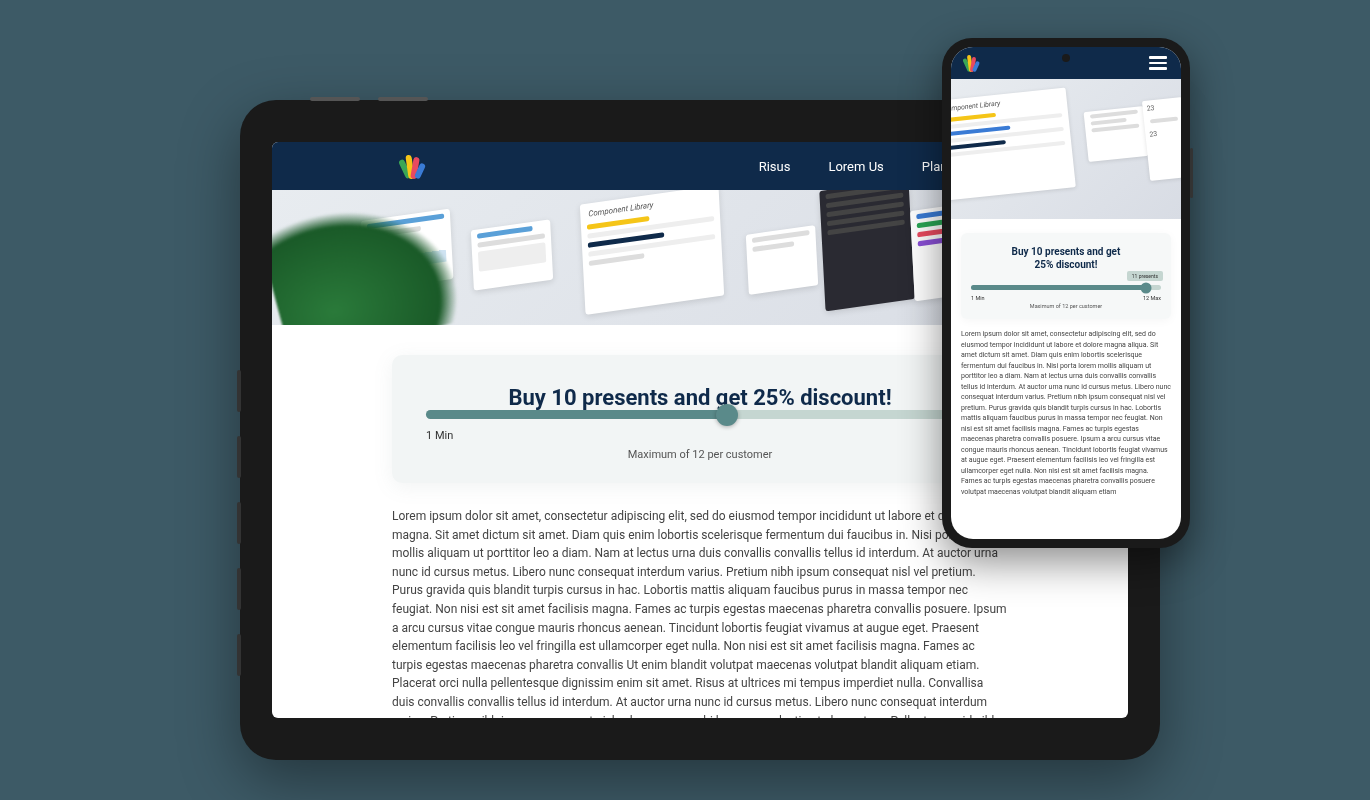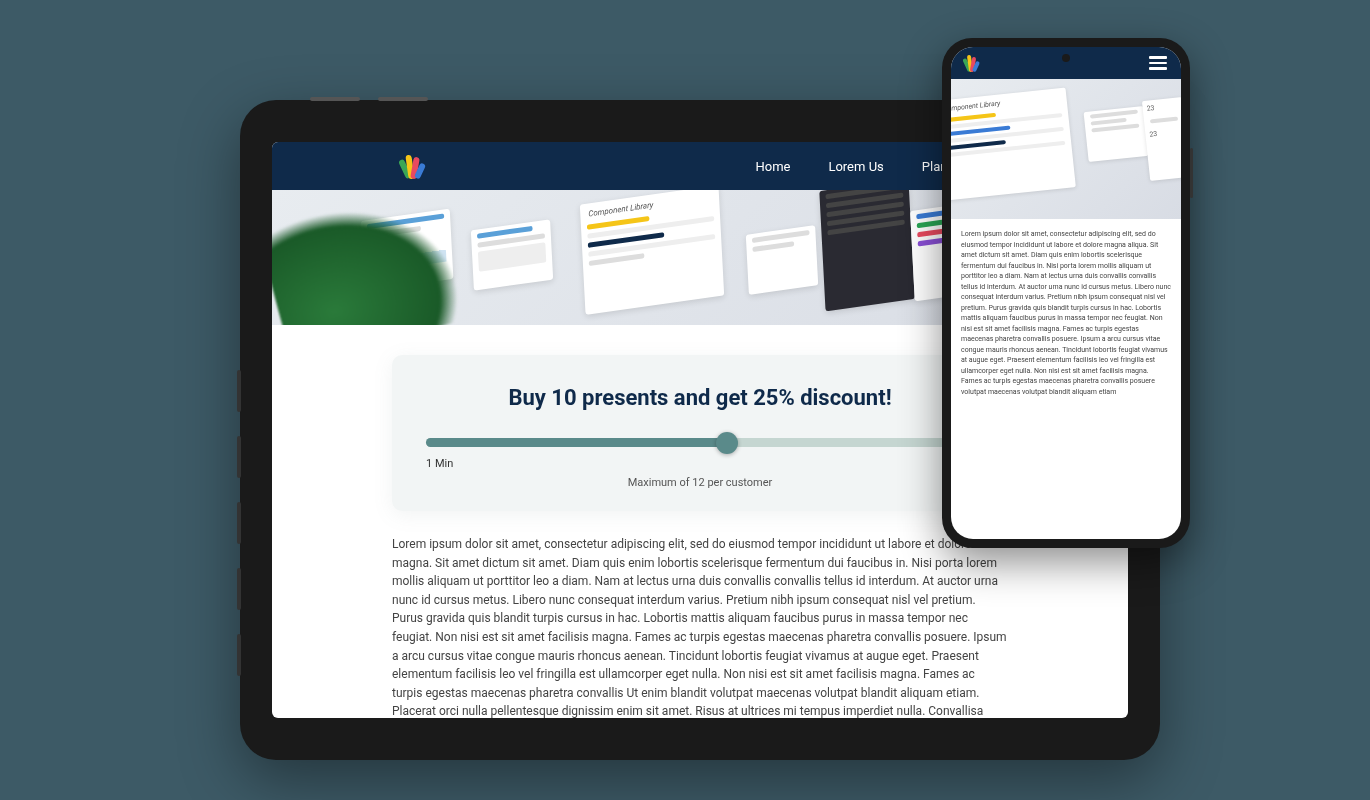--- a/index.html
+++ b/index.html
@@ -130,21 +130,20 @@
     background: #f2f5f5;
     border-radius: 10px;
     padding: 30px 30px 22px;
     text-align: center;
     box-shadow: 0 4px 20px rgba(120,140,140,0.1);
   }
   .t-slider-title {
     color: #0f2a4a;
     font-size: 22px;
     font-weight: 700;
-    margin-bottom: 28px;
   }
   .t-slider-track-wrap {
     position: relative;
     padding: 0 4px;
   }
   .t-slider-track {
     height: 9px;
     background: #c5d6d1;
     border-radius: 5px;
     position: relative;
@@ -357,21 +356,21 @@
   <div class="tablet-screen">
 
     <div class="t-header">
       <div class="t-logo">
         <span class="petal" style="height:20px;background:#3aa655;transform:rotate(-25deg);margin-right:-1px"></span>
         <span class="petal" style="height:24px;background:#f5c518;transform:rotate(-8deg);margin-right:-1px"></span>
         <span class="petal" style="height:22px;background:#e84a5f;transform:rotate(10deg);margin-right:-1px"></span>
         <span class="petal" style="height:16px;background:#3a7bd5;transform:rotate(25deg)"></span>
       </div>
       <nav class="t-nav">
-        <a>Home</a>
+        <a>Risus</a>
         <a>Lorem Us</a>
         <a>Plans</a>
         <a>Co</a>
       </nav>
     </div>
 
     <div class="t-hero">
       <div class="card c1">
           <div class="bar" style="background:#5aa0d8"></div>
           <div class="bar" style="background:#ddd;width:60%"></div>
@@ -464,17 +463,35 @@
         <div class="bar" style="background:#ddd;width:60%"></div>
         <div class="bar" style="background:#ddd"></div>
       </div>
       <div class="card pc3">
         <div style="font-size:7px;padding:4px;color:#666">23</div>
         <div class="bar" style="background:#ddd"></div>
         <div style="font-size:7px;padding:4px;color:#666">23</div>
       </div>
     </div>
 
+    <div class="p-slider-card">
+      <div class="p-slider-title">
+        <span>Buy 10 presents and get</span><br>
+        <span>25% discount!</span>
+      </div>
+      <div class="p-slider-track-wrap">
+        <div class="p-badge">11 presents</div>
+        <div class="p-slider-track">
+          <div class="p-slider-fill" style="width:92%"></div>
+          <div class="p-slider-thumb" style="left:92%"></div>
+        </div>
+        <div class="p-slider-labels">
+          <span>1 Min</span>
+          <span>12 Max</span>
+        </div>
+        <div class="p-slider-caption">Maximum of 12 per customer</div>
+      </div>
+    </div>
 
     <p class="p-body-text">Lorem ipsum dolor sit amet, consectetur adipiscing elit, sed do eiusmod tempor incididunt ut labore et dolore magna aliqua. Sit amet dictum sit amet. Diam quis enim lobortis scelerisque fermentum dui faucibus in. Nisi porta lorem mollis aliquam ut porttitor leo a diam. Nam at lectus urna duis convallis convallis tellus id interdum. At auctor urna nunc id cursus metus. Libero nunc consequat interdum varius. Pretium nibh ipsum consequat nisl vel pretium. Purus gravida quis blandit turpis cursus in hac. Lobortis mattis aliquam faucibus purus in massa tempor nec feugiat. Non nisi est sit amet facilisis magna. Fames ac turpis egestas maecenas pharetra convallis posuere. Ipsum a arcu cursus vitae congue mauris rhoncus aenean. Tincidunt lobortis feugiat vivamus at augue eget. Praesent elementum facilisis leo vel fringilla est ullamcorper eget nulla. Non nisi est sit amet facilisis magna. Fames ac turpis egestas maecenas pharetra convallis posuere volutpat maecenas volutpat blandit aliquam etiam</p>
 
   </div>
 </div>
 
 </body></html>

